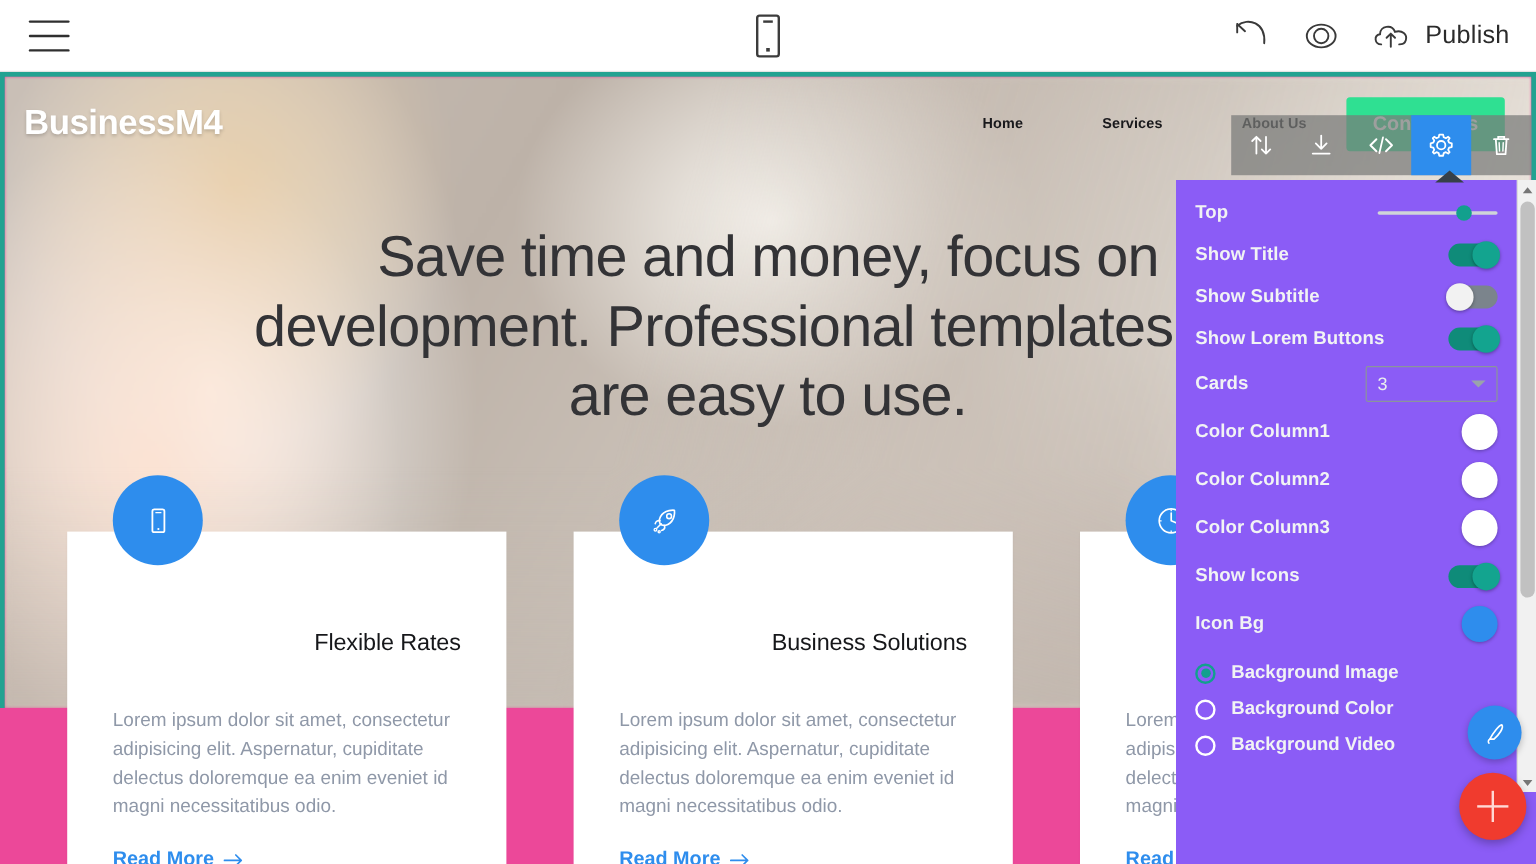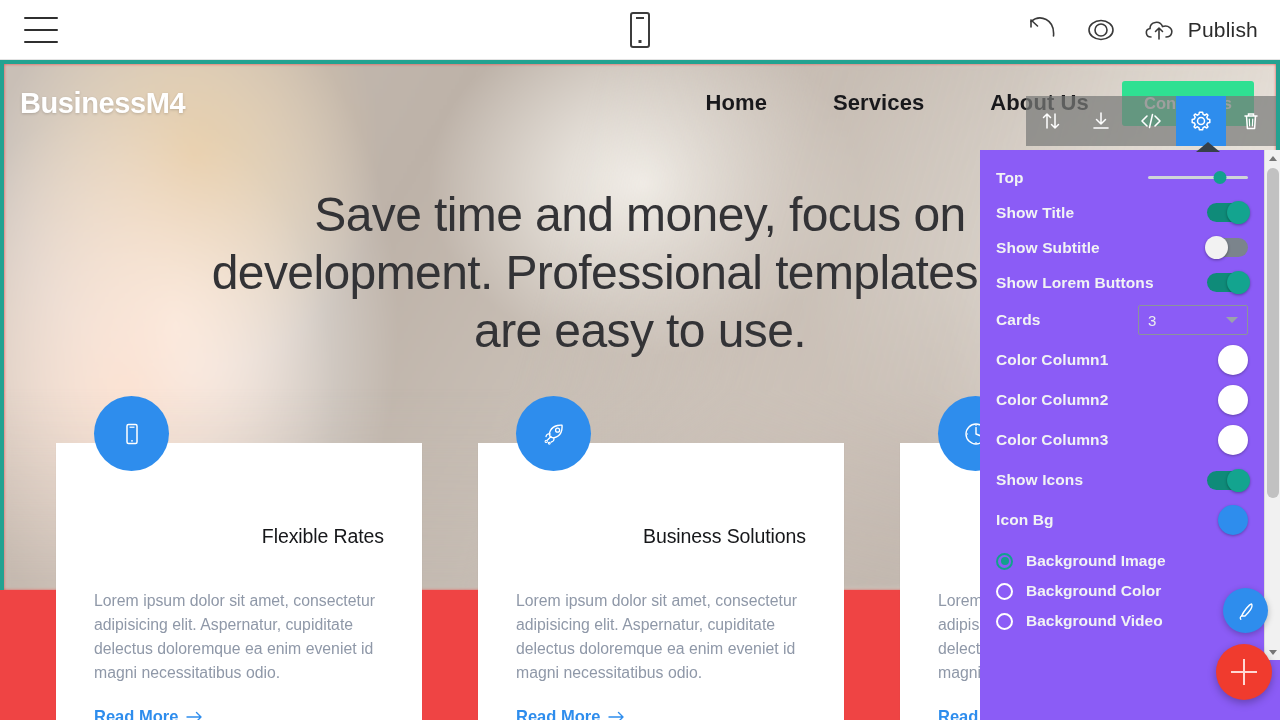--- a/index.html
+++ b/index.html
@@ -31,21 +31,21 @@
   .topbar-right {
     position: absolute; right: 22px; display: flex; align-items: center; gap: 22px;
   }
   .tb-icon { cursor: pointer; display: flex; align-items: center; }
   .publish-group { display: flex; align-items: center; gap: 8px; cursor: pointer; }
   .publish-label { font-size: 21px; color: #2b2b2b; letter-spacing: .2px; }
 
   
   .canvas {
     position: absolute; left: 0; top: 60px; width: 1280px; height: 660px;
-    overflow: hidden; background: #ef4444;
+    overflow: hidden; background: #ec4899;
   }
   .section-hero {
     position: relative; width: 1280px; height: 530px;
     border: 4px solid #23a291; border-bottom: none; border-top-width: 4px;
     overflow: hidden;
   }
   .hero-bg {
     position: absolute; inset: 0;
     background:
       radial-gradient(ellipse 300px 420px at 120px 330px, rgba(252,226,210,.95) 0%, rgba(252,226,210,0) 70%),
@@ -67,21 +67,21 @@
   .site-nav {
     position: absolute; left: 0; top: 0; width: 100%; height: 78px;
     display: flex; align-items: center; z-index: 5;
   }
   .brand {
     margin-left: 16px; font-size: 29px; font-weight: 700; color: #ffffff;
     letter-spacing: -.4px; text-shadow: 0 1px 3px rgba(0,0,0,.18);
   }
   .nav-links { margin-left: auto; display: flex; align-items: center; gap: 0; padding-right: 22px; }
   .nav-link {
-    font-size: 22px; font-weight: 600; color: #19191c; padding: 0 33px; cursor: pointer;
+    font-size: 12px; font-weight: 600; color: #19191c; padding: 0 33px; cursor: pointer;
     letter-spacing: .1px;
   }
   .nav-cta {
     background: #2fe092; color: #ffffff; font-size: 16.5px; font-weight: 700;
     padding: 13px 22px; border-radius: 3px; cursor: pointer; letter-spacing: .1px;
   }
   .hero-title {
     position: absolute; left: 0; right: 0; top: 122px; text-align: center;
     font-size: 48px; line-height: 58px; font-weight: 400; color: #333336;
     letter-spacing: -.6px; padding: 0 170px; z-index: 4;

